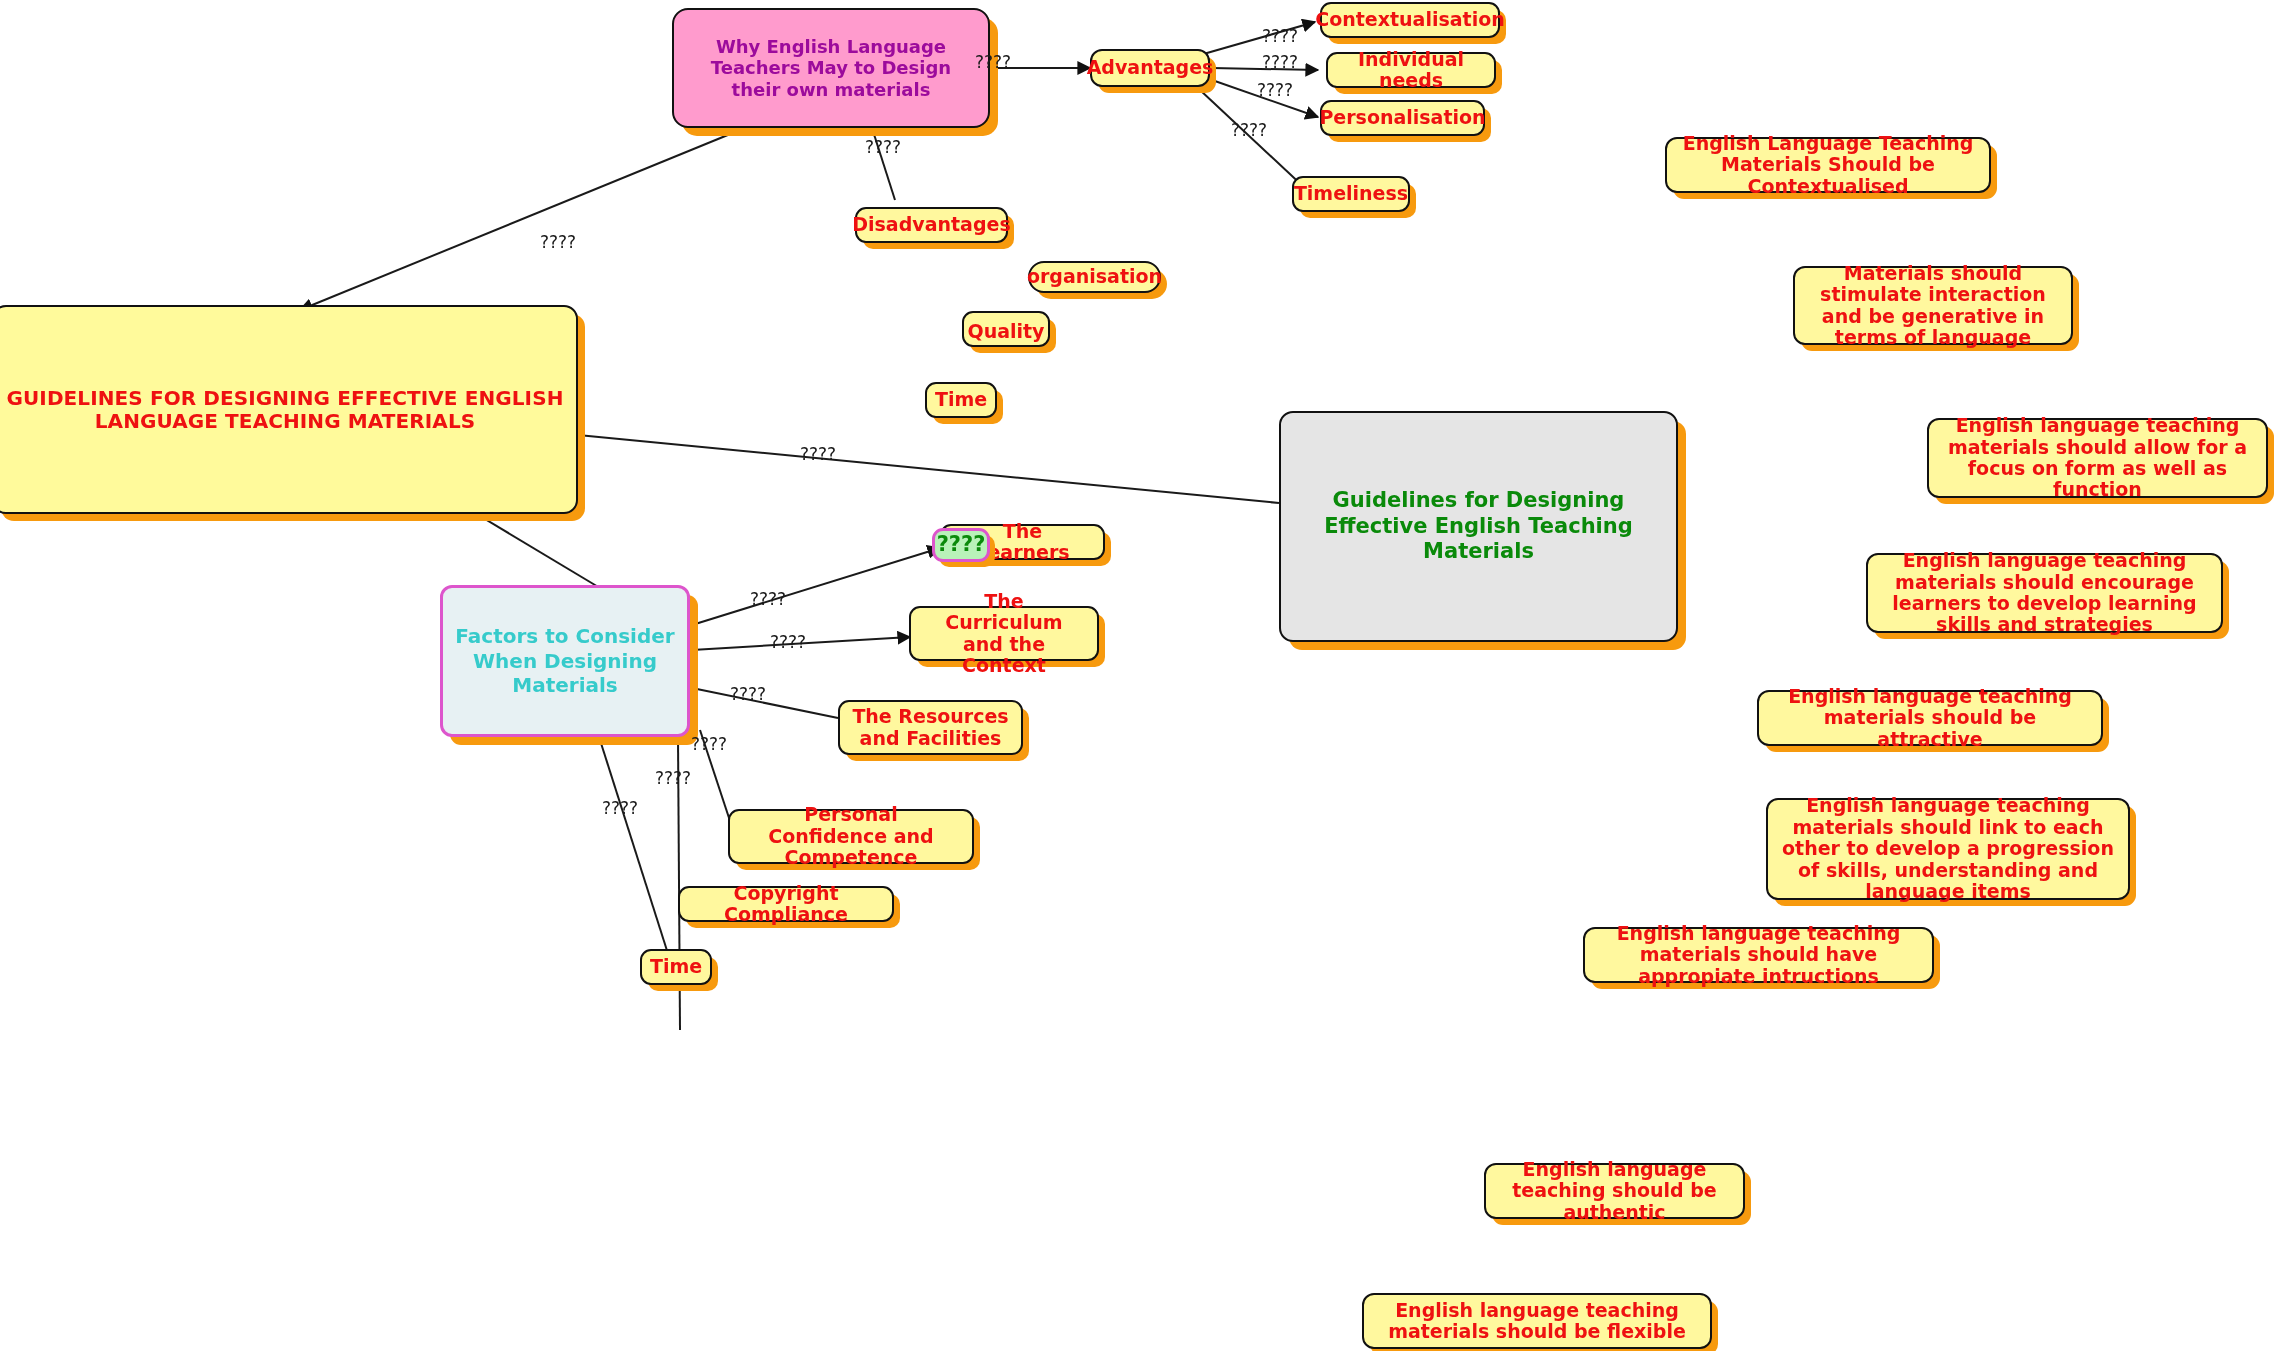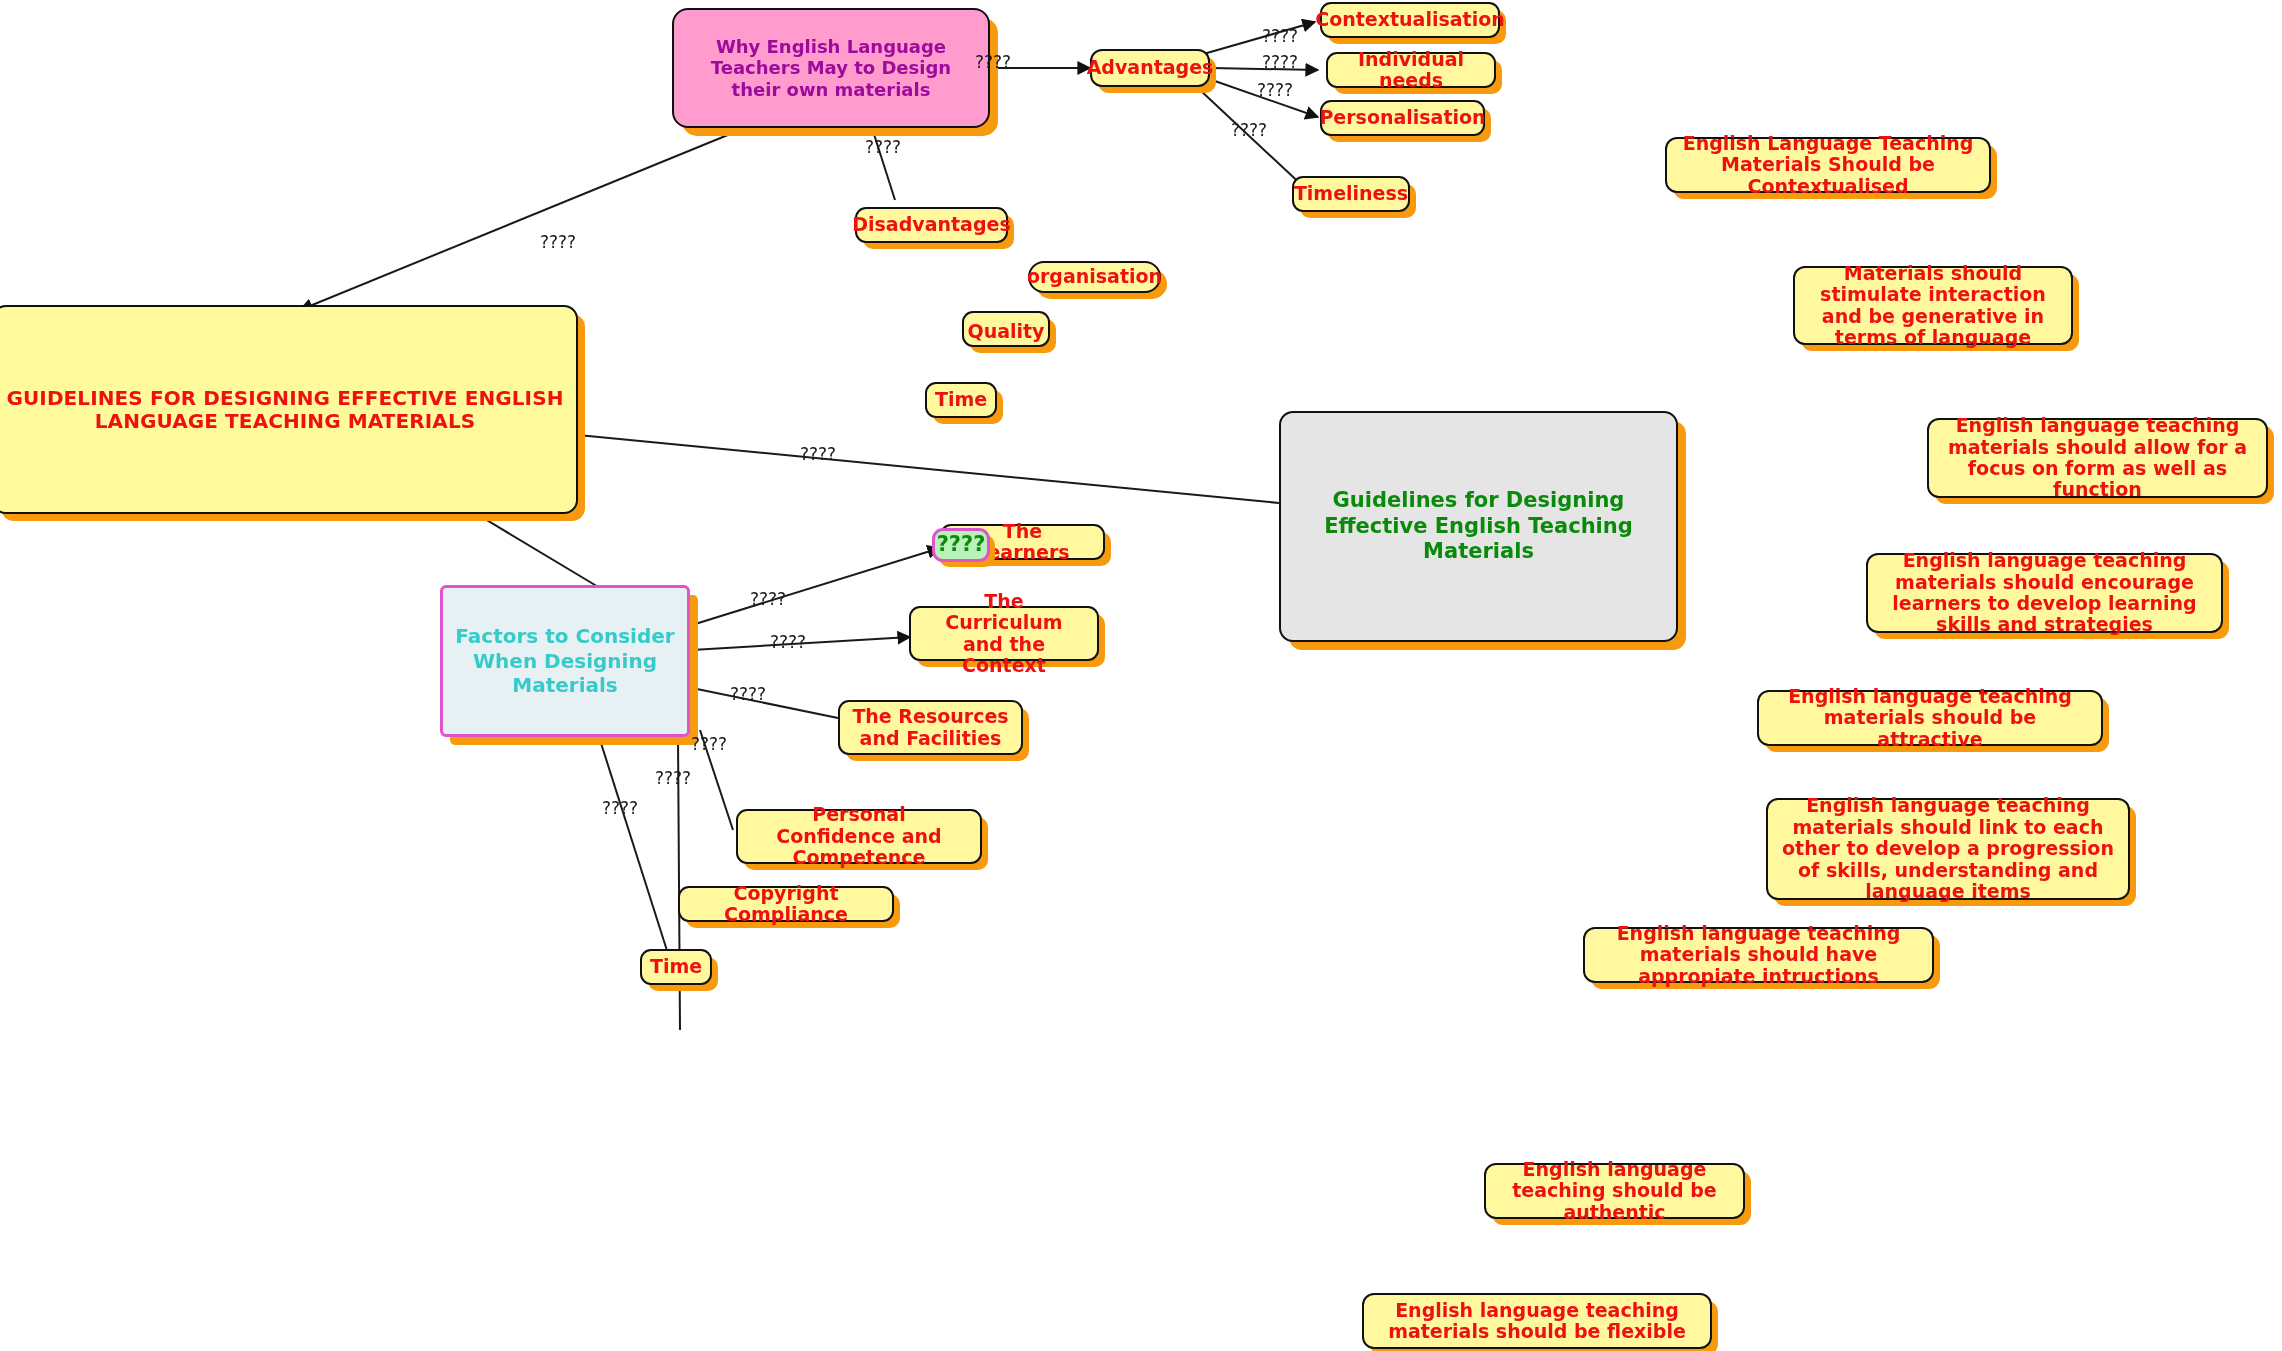--- a/index.html
+++ b/index.html
@@ -71,21 +71,21 @@
     font-size: 21px;
     border-radius: 14px;
     box-shadow: 9px 9px 0 -1px #F79A0E;
     line-height: 1.22;
   }
   .node.blue {
     background: #E7F1F3;
     color: #36CBCB;
     border: 3px solid #DD55CC;
     font-size: 20px;
-    border-radius: 6px;
+    border-radius: 12px;
     box-shadow: 9px 9px 0 -1px #F79A0E;
     line-height: 1.22;
   }
   .node.badge-green {
     background: #B9F2B9;
     color: #0B8A0B;
     border: 3px solid #DD55CC;
     font-size: 21px;
     border-radius: 11px;
     box-shadow: 6px 6px 0 -1px #F79A0E;
@@ -199,21 +199,21 @@
   <div class="node badge-green" style="left:932px; top:528px; width:58px; height:34px;">
     <span>????</span>
   </div>
 
   <div class="node small" style="left:909px; top:606px; width:190px; height:55px;">
     <span style="display:block; max-width:175px;">The Curriculum and the Context</span>
   </div>
   <div class="node small" style="left:838px; top:700px; width:185px; height:55px;">
     <span style="display:block; max-width:170px;">The Resources and Facilities</span>
   </div>
-  <div class="node small" style="left:728px; top:809px; width:246px; height:55px;margin-left:8px;">
+  <div class="node small" style="left:728px; top:809px; width:246px; height:55px;">
     <span style="display:block; max-width:230px;">Personal Confidence and Competence</span>
   </div>
   <div class="node small" style="left:678px; top:886px; width:216px; height:36px;">
     <span>Copyright Compliance</span>
   </div>
   <div class="node small" style="left:640px; top:949px; width:72px; height:36px;">
     <span>Time</span>
   </div>
 
   <div class="node guide" style="left:1665px; top:137px; width:326px; height:56px;">

